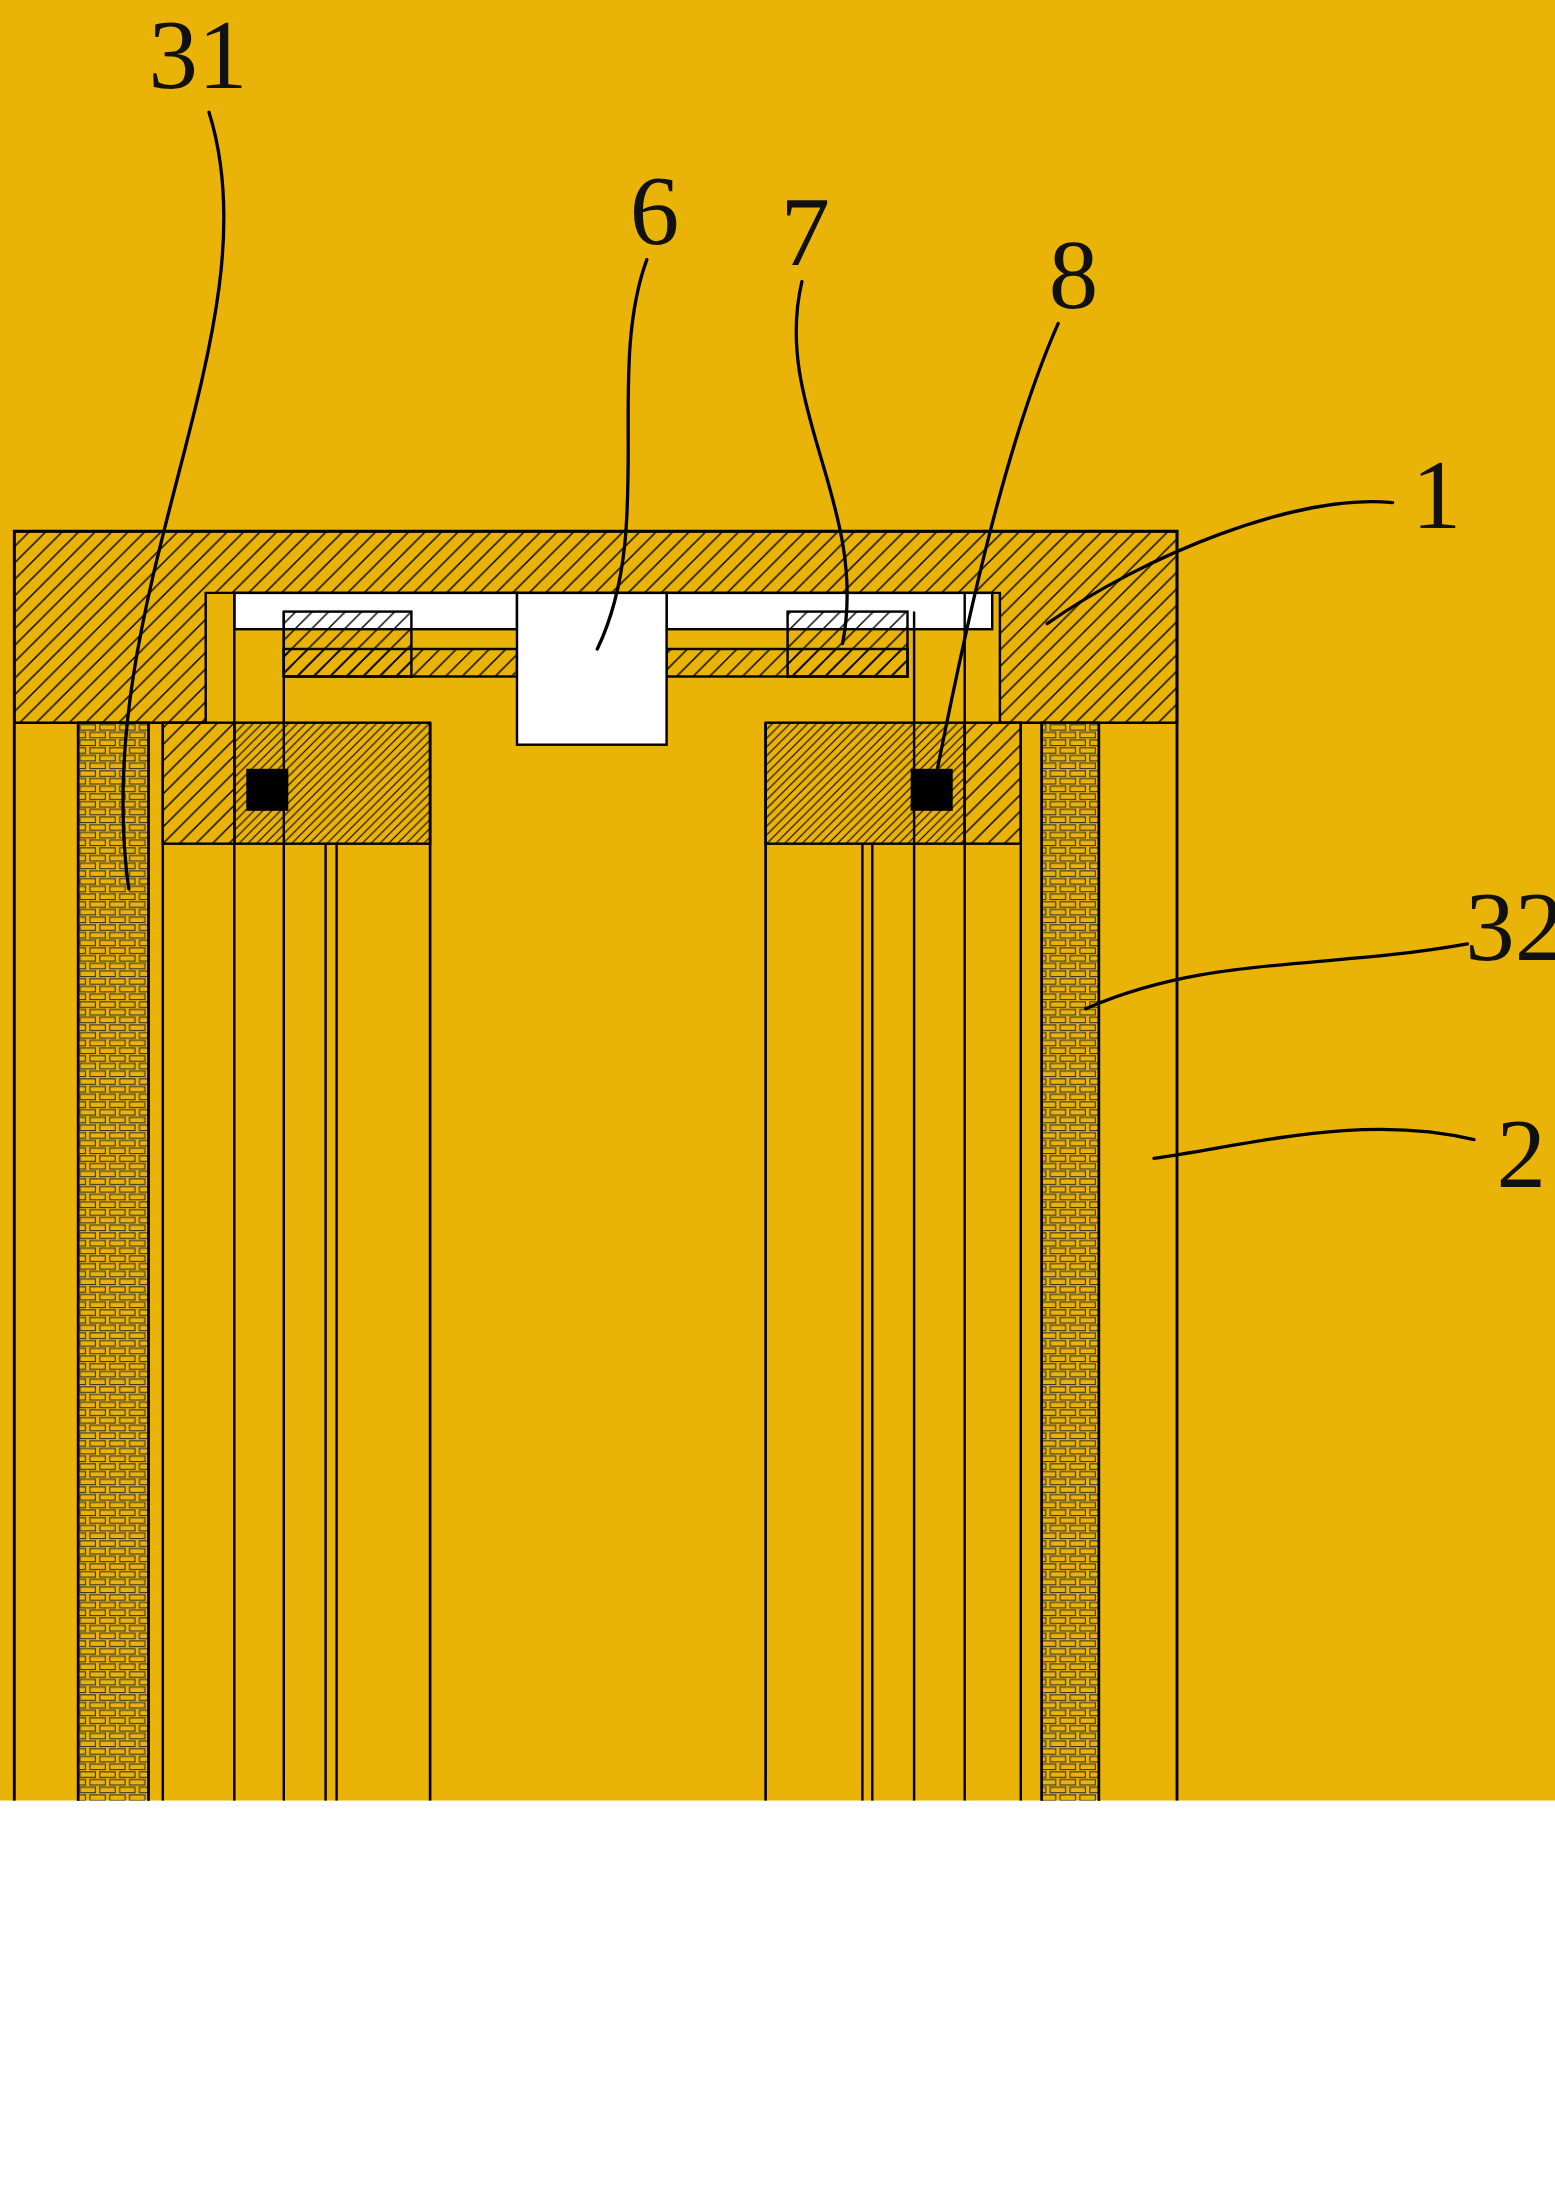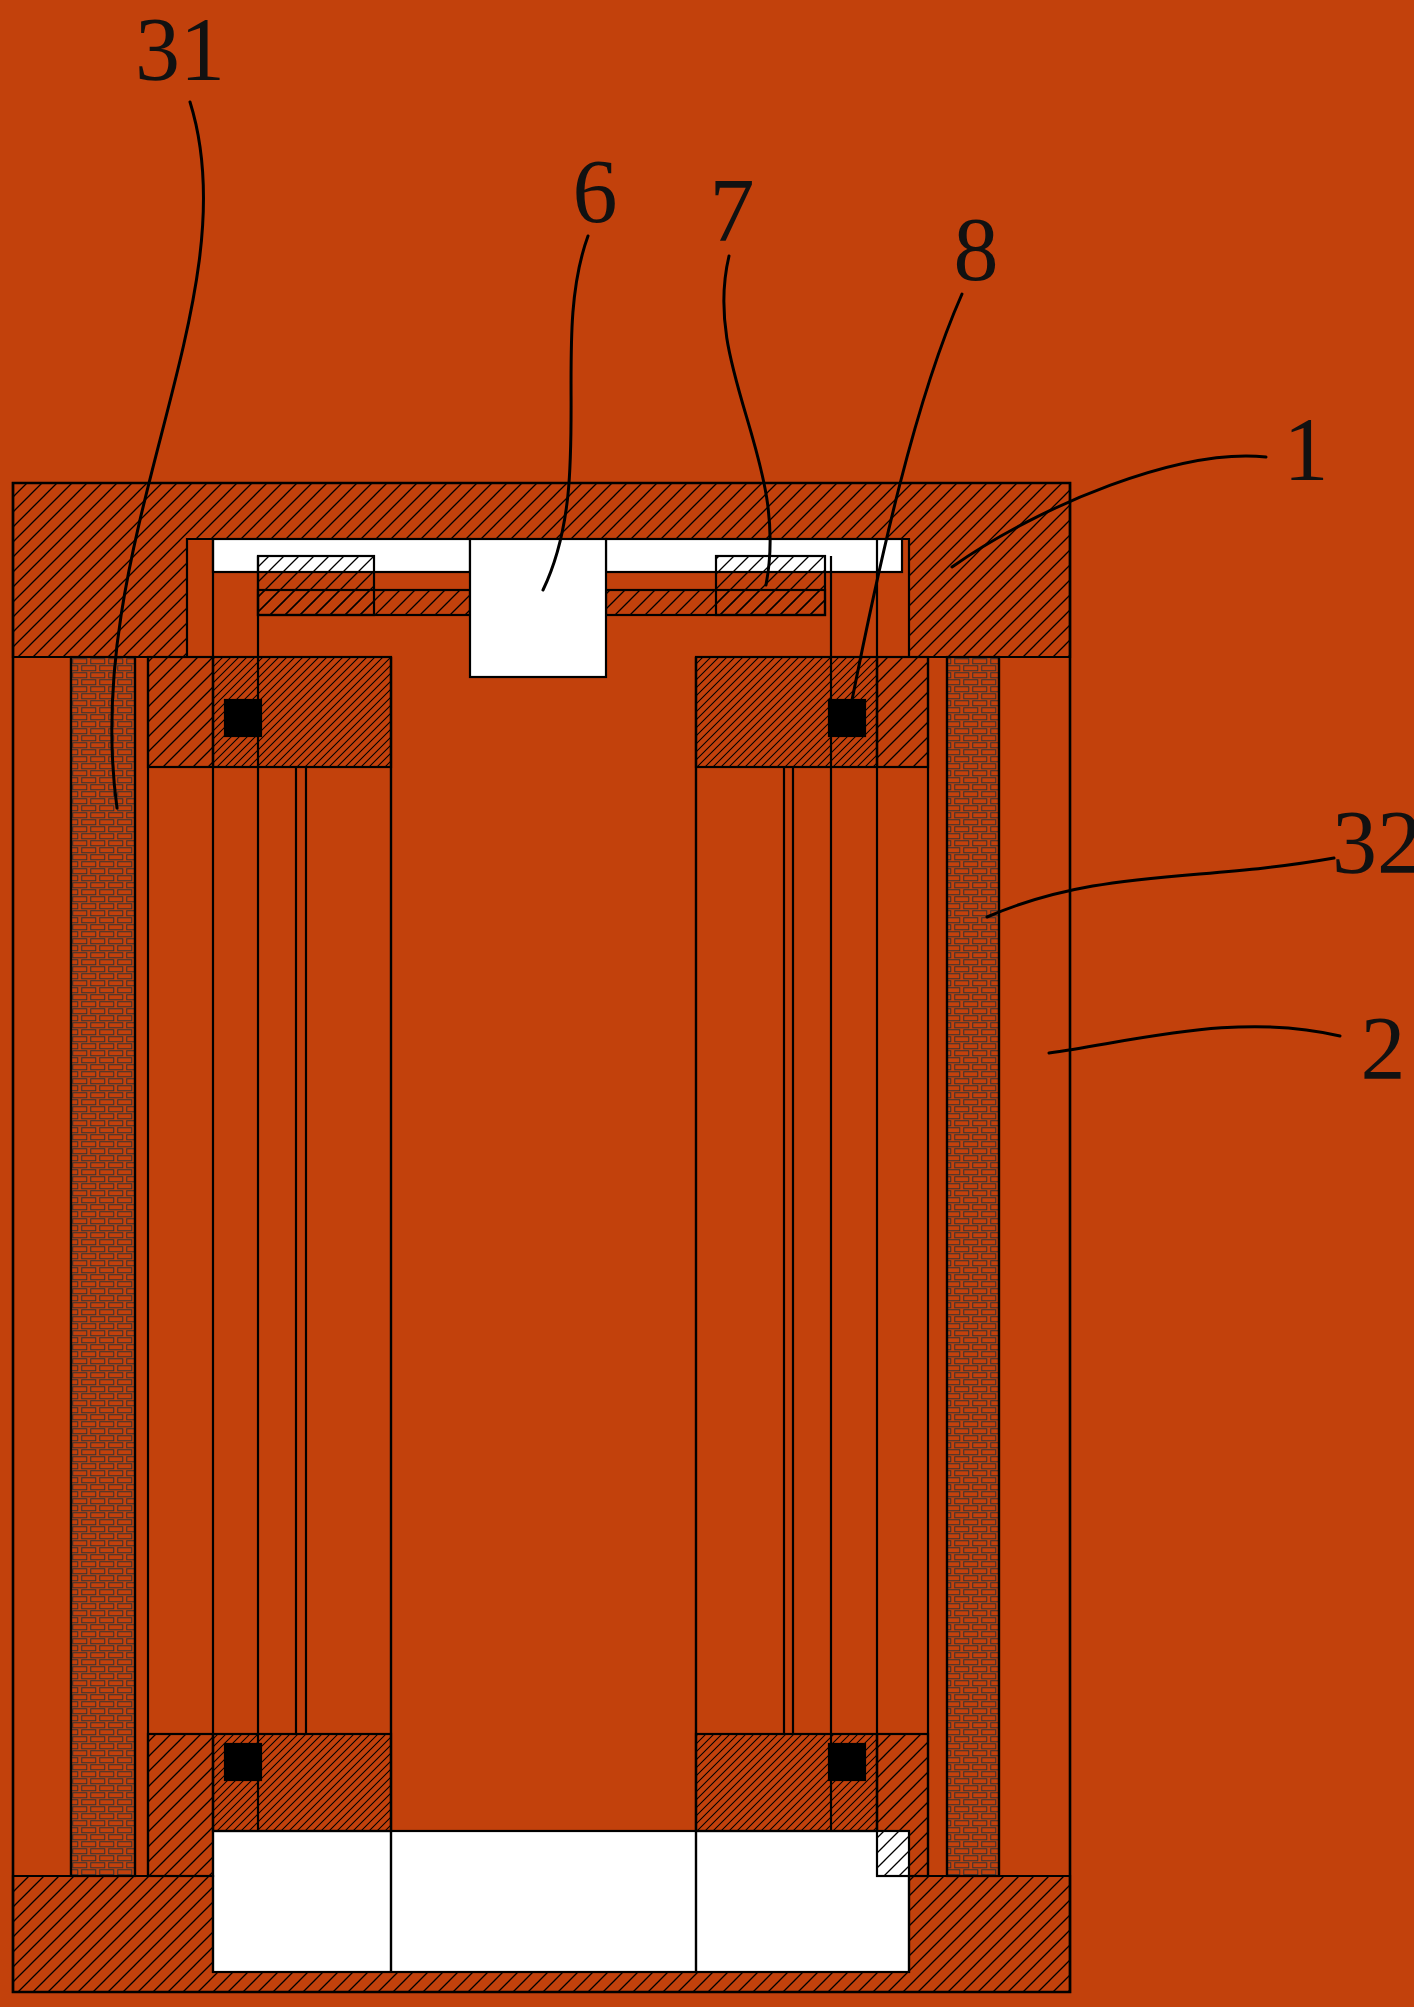--- a/index.html
+++ b/index.html
@@ -1,20 +1,20 @@
 <!DOCTYPE html>
 <html><head>
 <meta charset="utf-8">
 <style>
   html, body { margin: 0; padding: 0; background: #ffffff; }
   .stage {
     position: relative;
     width: 1414px;
-    height: 2007px;
-    background: #c2410c;
+    height: 1637px;
+    background: #eab308;
     overflow: hidden;
     font-family: "Liberation Serif", "DejaVu Serif", serif;
   }
   svg { display: block; }
   .ref-label {
     font-family: "Liberation Serif", "DejaVu Serif", serif;
     font-size: 90px;
     fill: #111111;
   }
 </style>

